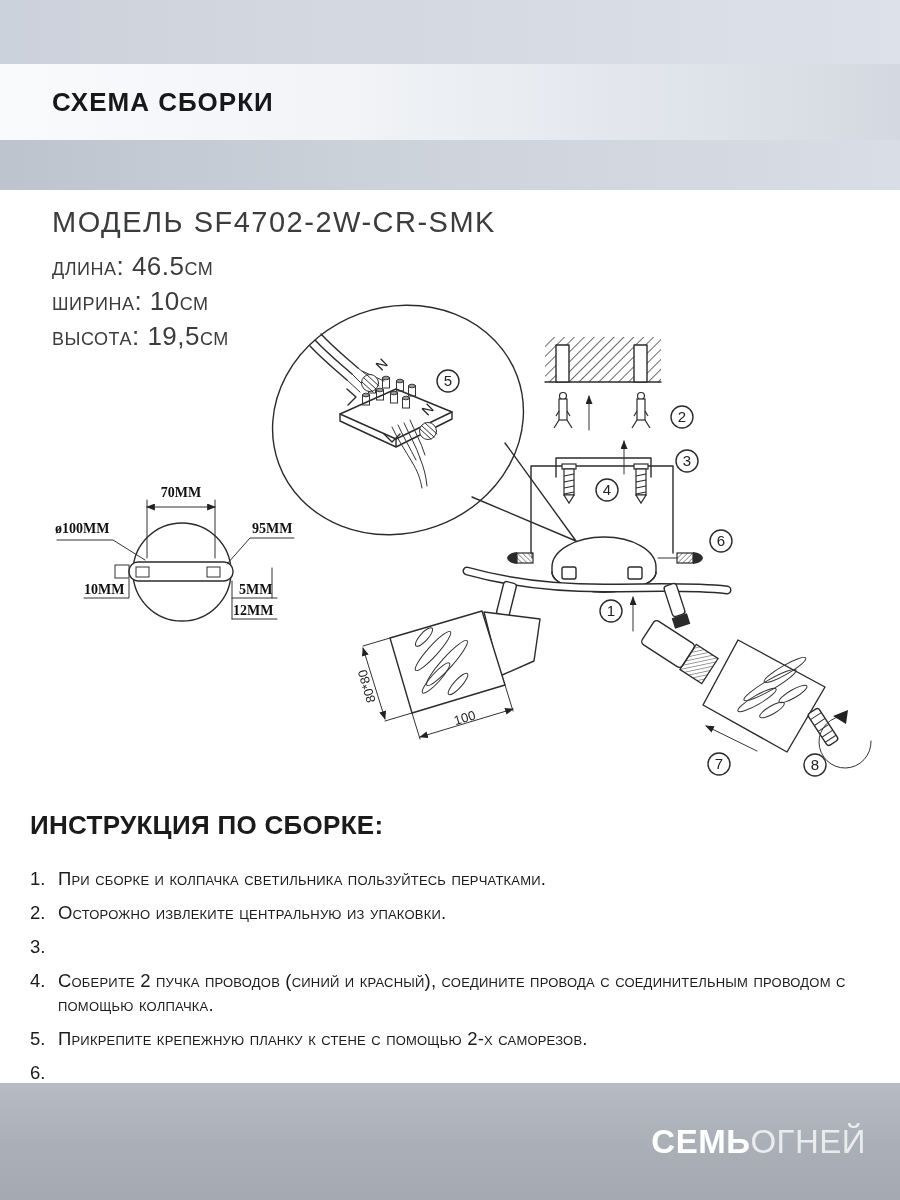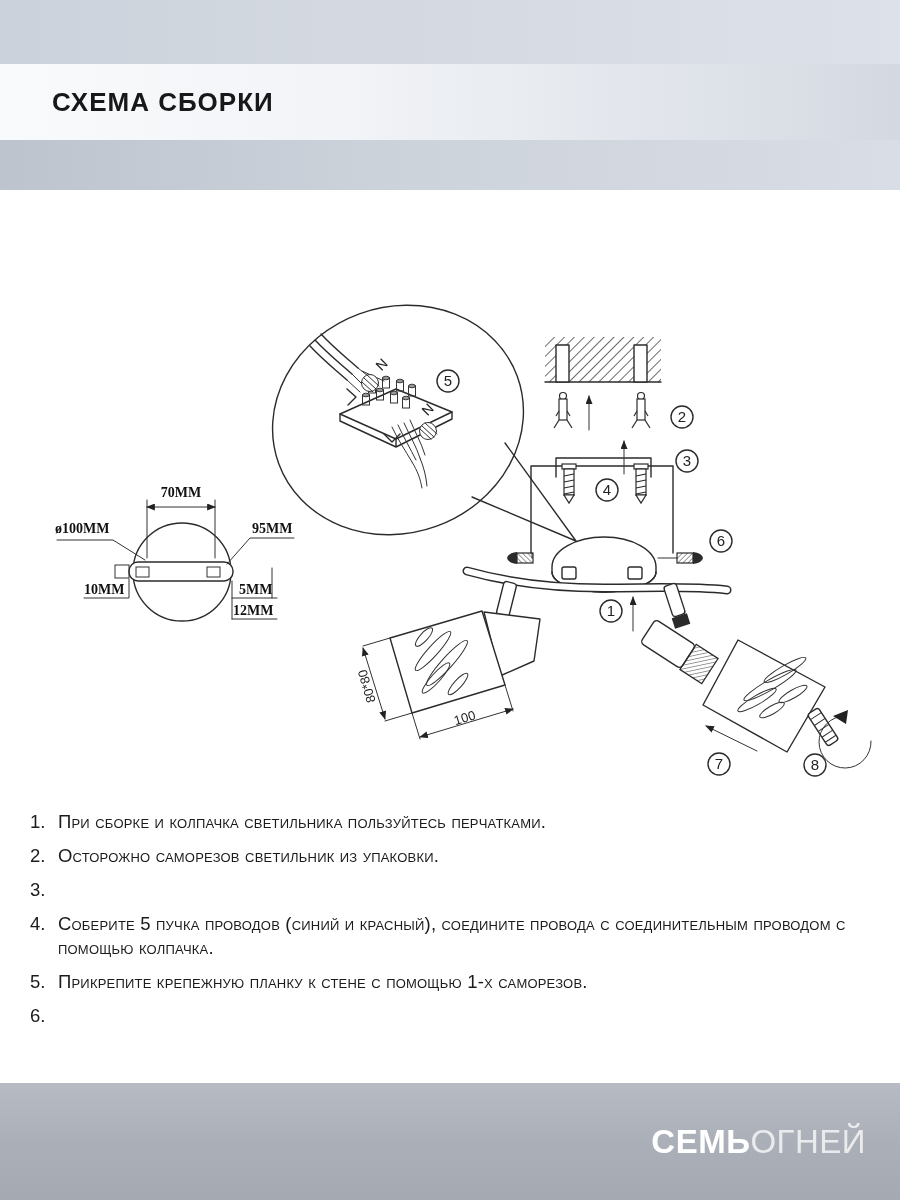--- a/index.html
+++ b/index.html
@@ -54,20 +54,26 @@
 <div class="page">
 
   <div class="header">
     <div class="band-top"></div>
     <div class="title-strip">
       <h1>СХЕМА СБОРКИ</h1>
     </div>
     <div class="band-bottom"></div>
   </div>
 
+  <div class="model">
+    <div class="model-name">МОДЕЛЬ SF4702-2W-CR-SMK</div>
+    <div class="spec">длина: 46.5см</div>
+    <div class="spec">ширина: 10см</div>
+    <div class="spec">высота: 19,5см</div>
+  </div>
 
   <div class="diagram">
   <svg width="900" height="500" viewBox="0 290 900 500" xmlns="http://www.w3.org/2000/svg">
     <defs>
       <marker id="ah" viewBox="0 0 10 8" refX="9" refY="4" markerWidth="9" markerHeight="7" orient="auto">
         <path d="M0,0 L10,4 L0,8 Z" fill="#222"></path>
       </marker>
       <marker id="ahs" viewBox="0 0 10 8" refX="9" refY="4" markerWidth="9" markerHeight="7" orient="auto-start-reverse">
         <path d="M0,0 L10,4 L0,8 Z" fill="#222"></path>
       </marker>
@@ -302,39 +308,40 @@
       </g>
       <g>
         <circle class="ln white" cx="815" cy="765" r="11"></circle>
         <text class="callout-txt" x="815" y="765" dy="0.35em" text-anchor="middle">8</text>
       </g>
     </g>
   </svg>
   </div>
 
   <div class="instructions">
+    <h2>ИНСТРУКЦИЯ ПО СБОРКЕ:</h2>
     <div>
       <div class="ins-item">
         <span class="num">1.</span>
         <span class="txt">При сборке и колпачка светильника пользуйтесь перчатками.</span>
       </div>
       <div class="ins-item">
         <span class="num">2.</span>
-        <span class="txt">Осторожно саморезов светильник из упаковки.</span>
+        <span class="txt">Осторожно извлеките центральную из упаковки.</span>
       </div>
       <div class="ins-item">
         <span class="num">3.</span>
       </div>
       <div class="ins-item">
         <span class="num">4.</span>
-        <span class="txt">Соберите 5 пучка проводов (синий и красный), соедините провода с соединительным проводом с помощью колпачка.</span>
+        <span class="txt">Соберите 2 пучка проводов (синий и красный), соедините провода с соединительным проводом с помощью колпачка.</span>
       </div>
       <div class="ins-item">
         <span class="num">5.</span>
-        <span class="txt">Прикрепите крепежную планку к стене с помощью 1-х саморезов.</span>
+        <span class="txt">Прикрепите крепежную планку к стене с помощью 2-х саморезов.</span>
       </div>
       <div class="ins-item">
         <span class="num">6.</span>
       </div>
     </div>
   </div>
 
   <div class="footer">
     <div class="brand">
       <span class="b">СЕМЬ</span><span class="l">ОГНЕЙ</span>

